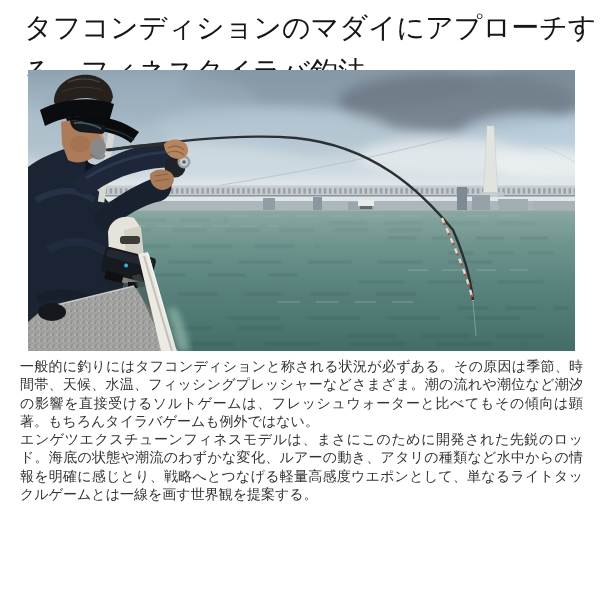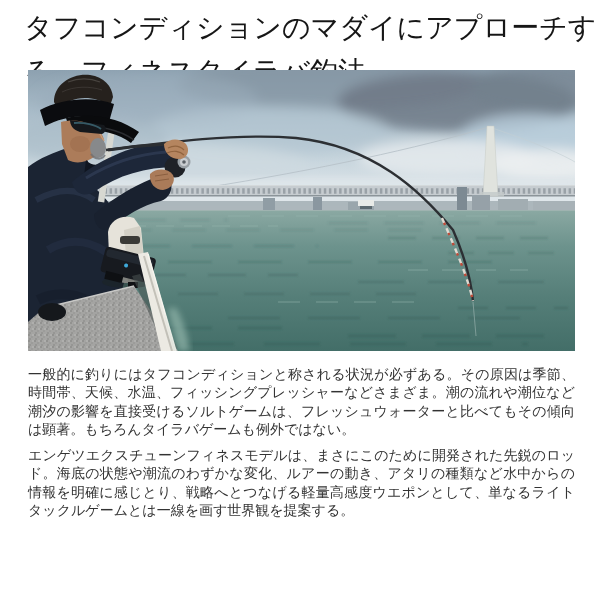--- a/index.html
+++ b/index.html
@@ -5,21 +5,21 @@
   html,body{margin:0;padding:0;background:#ffffff;}
   .page{position:relative;width:600px;height:600px;background:#ffffff;overflow:hidden;
         font-family:"Liberation Sans","DejaVu Sans",sans-serif;}
   .title{position:absolute;left:24px;top:6px;width:576px;margin:0;
          font-family:"Liberation Serif","DejaVu Serif",serif;
          font-weight:500;font-size:28px;line-height:44px;color:#161616;letter-spacing:0px;}
   .photo{position:absolute;left:28px;top:70px;width:547px;height:281px;margin:0;padding:0;}
   .photo svg{display:block;}
   .article{position:absolute;left:20px;top:357px;width:563px;color:#333333;
            font-size:14px;line-height:18.3px;text-align:justify;}
-  .article p{margin:8px;padding:0;}
+  .article p{margin:0;padding:0;}
 </style>
 </head>
 <body>
 
 <div class="page">
 
   <h1 class="title">タフコンディションのマダイにアプローチする、フィネスタイラバ釣法。</h1>
 
   <figure class="photo">
     <svg width="547" height="281" viewBox="0 0 547 281">

